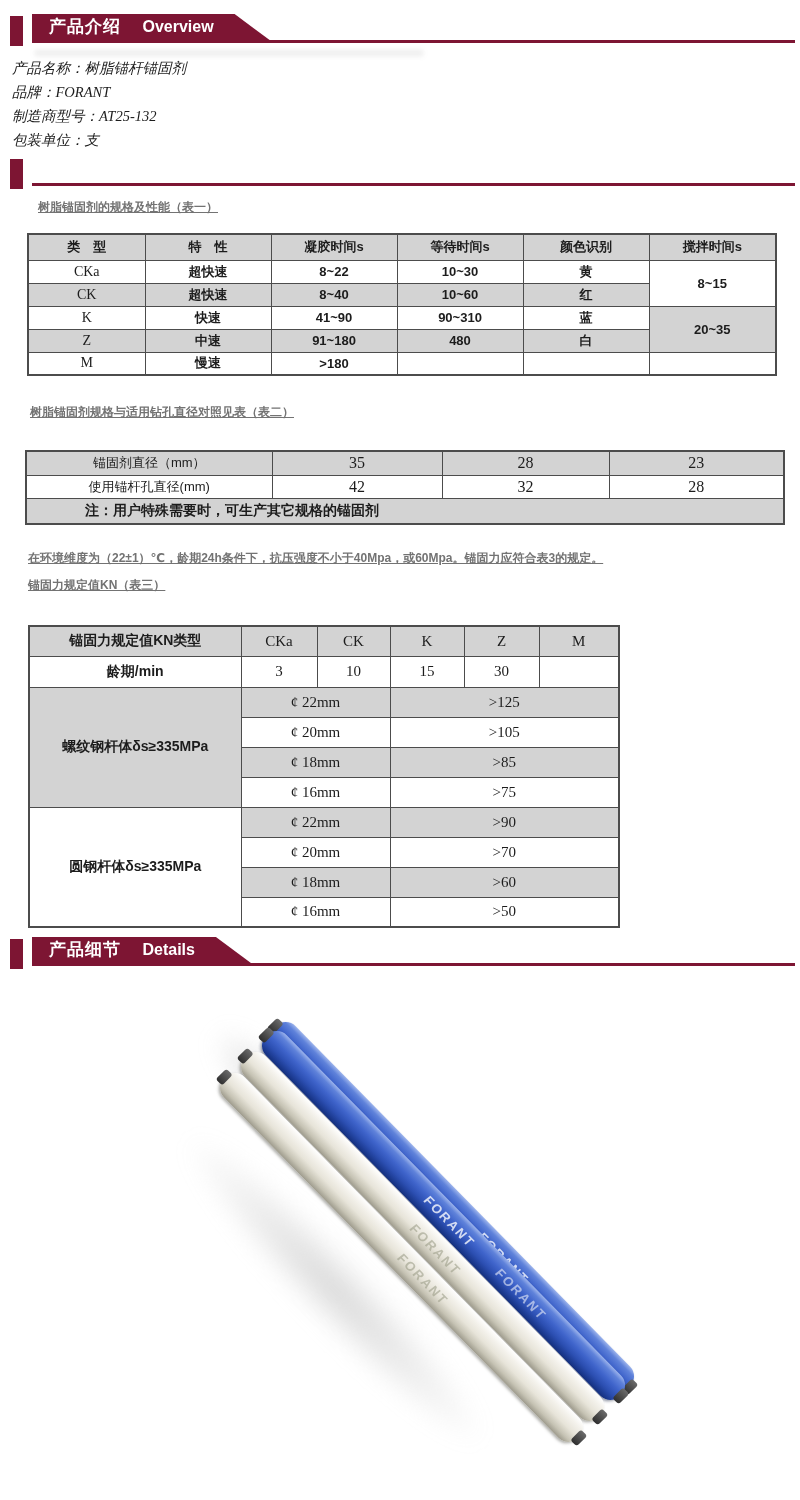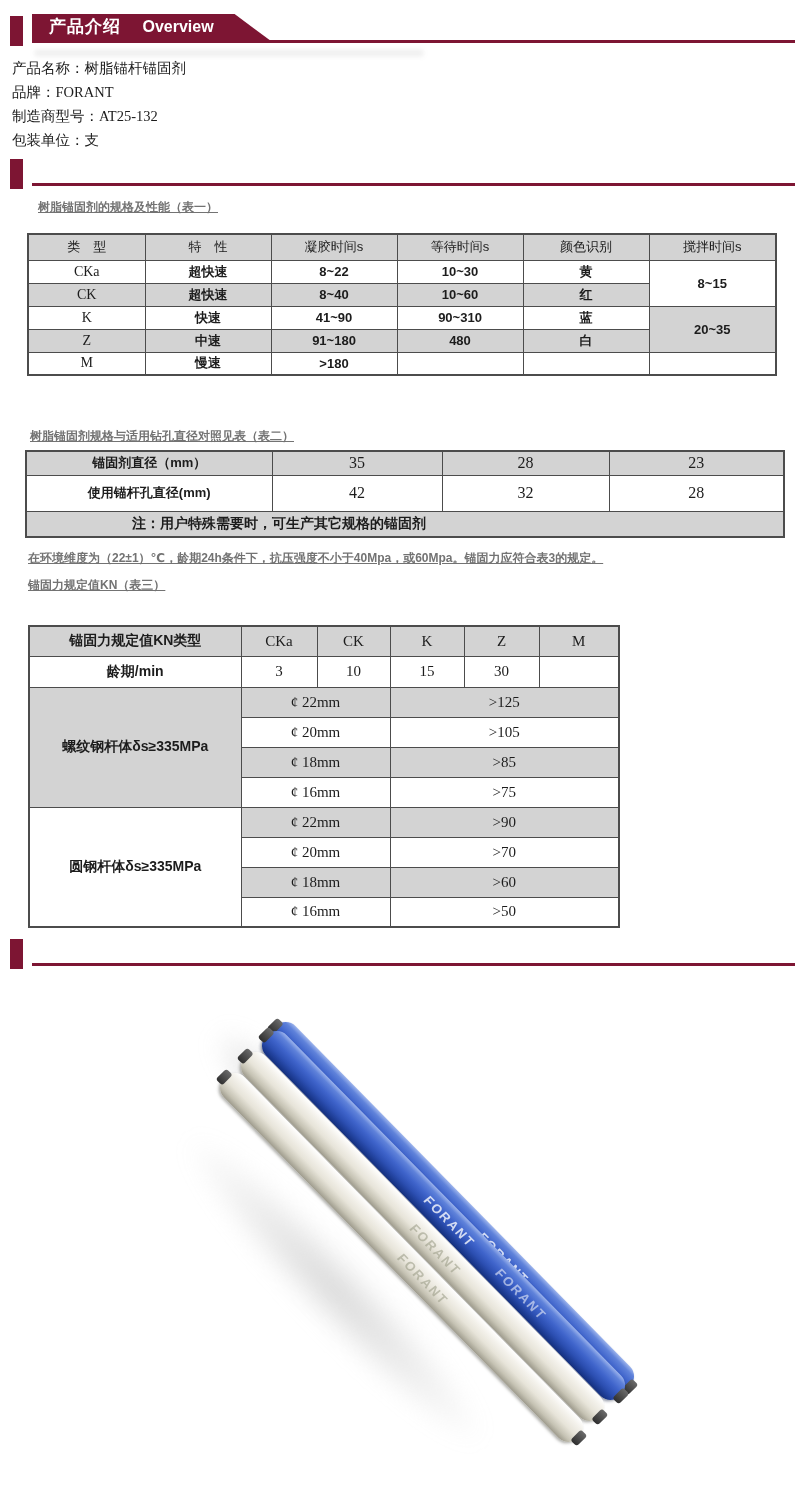--- a/index.html
+++ b/index.html
@@ -17,43 +17,43 @@
     padding:0 56px 0 17px; background:#7D1533; color:#ffffff;
     clip-path:polygon(0 0, calc(100% - 35px) 0, 100% 100%, 0 100%);
     white-space:nowrap;
   }
   .banner-flag .zh { font-size:17px; font-weight:bold; letter-spacing:1px; }
   .banner-flag .en { font-size:16px; font-weight:bold; margin-left:10px;padding-left:7px; }
   .banner-underline { position:absolute; left:32px; top:26px; width:763px; height:3px; background:#7D1533; }
 
   
   .info { position:absolute; left:12px; top:56px; font-family:"Liberation Serif","DejaVu Serif",serif; font-size:14.5px; }
-  .info div { height:24px; line-height:24px; }
+  .info div { height:24px; line-height:24px;font-style:italic; }
   .smudge { position:absolute; left:34px; top:49px; width:390px; height:8px;
             background:rgba(120,120,120,0.10); filter:blur(2px); border-radius:4px; }
 
   
   .note-line { position:absolute; font-size:12px; font-weight:600; white-space:nowrap; color:#737373;text-decoration:underline; }
 
   
   table.t { border-collapse:collapse; table-layout:fixed; position:absolute; border:2px solid #4c4c4c; }
   table.t td, table.t th { border:1px solid #4c4c4c; text-align:center; vertical-align:middle; overflow:hidden; }
   .gray { background:#d3d3d3; }
   .white { background:#ffffff; }
 
   .t1 { left:27px; top:233px; width:748px; }
-  .t1 th { height:26px; font-size:13px; font-weight:normal; }
+  .t1 th { height:26px; font-size:13px; font-weight:bold; }
   .t1 td { height:23px; font-size:13px; font-weight:600; }
   .t1 td.serif { font-family:"Liberation Serif","DejaVu Serif",serif; font-weight:normal; font-size:14px; }
 
   .t2 { left:25px; top:450px; width:758px; }
   .t2 td { font-size:13px; }
-  .t2 .lbl { font-weight:bold;margin-top:20px; }
+  .t2 .lbl { font-weight:normal;margin-top:20px; }
   .t2 .num { font-family:"Liberation Serif","DejaVu Serif",serif; font-size:16px; }
-  .t2 .note-cell { text-align:left; padding-left:105px; font-weight:bold; font-size:14px; }
+  .t2 .note-cell { text-align:left; padding-left:58px; font-weight:bold; font-size:14px; }
 
   .t3 { left:28px; top:625px; width:590px;padding-left:12px; }
   .t3 th { height:30px; font-size:14px; font-weight:bold; }
   .t3 td { height:30px; font-family:"Liberation Serif","DejaVu Serif",serif; font-size:15px;margin-left:28px; }
   .t3 td.glabel { font-family:"Liberation Sans","DejaVu Sans",sans-serif; font-weight:bold; font-size:14px; }
   .t3 td.agelbl { font-family:"Liberation Sans","DejaVu Sans",sans-serif; font-weight:bold; font-size:14px; }
   .t3 th.serifhead { font-family:"Liberation Serif","DejaVu Serif",serif; font-weight:normal; font-size:15px; }
 
   
   .photo-shadow {
@@ -166,37 +166,37 @@
     <td class="serif">M</td>
     <td>慢速</td>
     <td>&gt;180</td>
     <td></td>
     <td></td>
     <td></td>
   </tr>
 </tbody>
   </table>
 
-<div class="note-line" style="left:30px; top:428px;">树脂锚固剂规格与适用钻孔直径对照见表（表二）</div>
+<div class="note-line" style="left:30px; top:404px;">树脂锚固剂规格与适用钻孔直径对照见表（表二）</div>
 
 <table class="t t2">
   <colgroup>
       <col style="width:246px">
       <col style="width:170px">
       <col style="width:167px">
       <col style="width:175px">
     </colgroup>
   <tbody>
       <tr style="height:24px">
     <td class="gray lbl">锚固剂直径（mm）</td>
     <td class="gray num">35</td>
     <td class="gray num">28</td>
     <td class="gray num">23</td>
   </tr>
-  <tr style="height:36px">
+  <tr style="height:23px">
     <td class="lbl">使用锚杆孔直径(mm)</td>
     <td class="num">42</td>
     <td class="num">32</td>
     <td class="num">28</td>
   </tr>
   <tr style="height:26px">
     <td colspan="4" class="gray note-cell">注：用户特殊需要时，可生产其它规格的锚固剂</td>
   </tr>
 </tbody>
   </table>
@@ -263,20 +263,24 @@
   <tr>
     <td colspan="2">¢ 16mm</td>
     <td colspan="3">&gt;50</td>
   </tr>
 </tbody>
   </table>
 
 <div class="banner" style="top:937px">
   <div class="banner-bar"></div>
   <div class="banner-underline"></div>
+  <div class="banner-flag">
+    <span class="zh">产品细节</span>
+    <span class="en">Details</span>
+  </div>
 </div>
 
 <div>
   <div class="photo-shadow" style="left:120px; top:1255px; width:430px; height:70px;"></div>
   <div class="photo-shadow" style="left:190px; top:1060px; width:160px; height:55px;"></div>
 
   <div class="rod blue" style="left:200px; top:1192px; z-index:11;">
     <span class="rod-label" style="left:292px;">FORANT</span>
   </div>
   <div class="rod blue" style="left:191px; top:1201px; z-index:12;">

